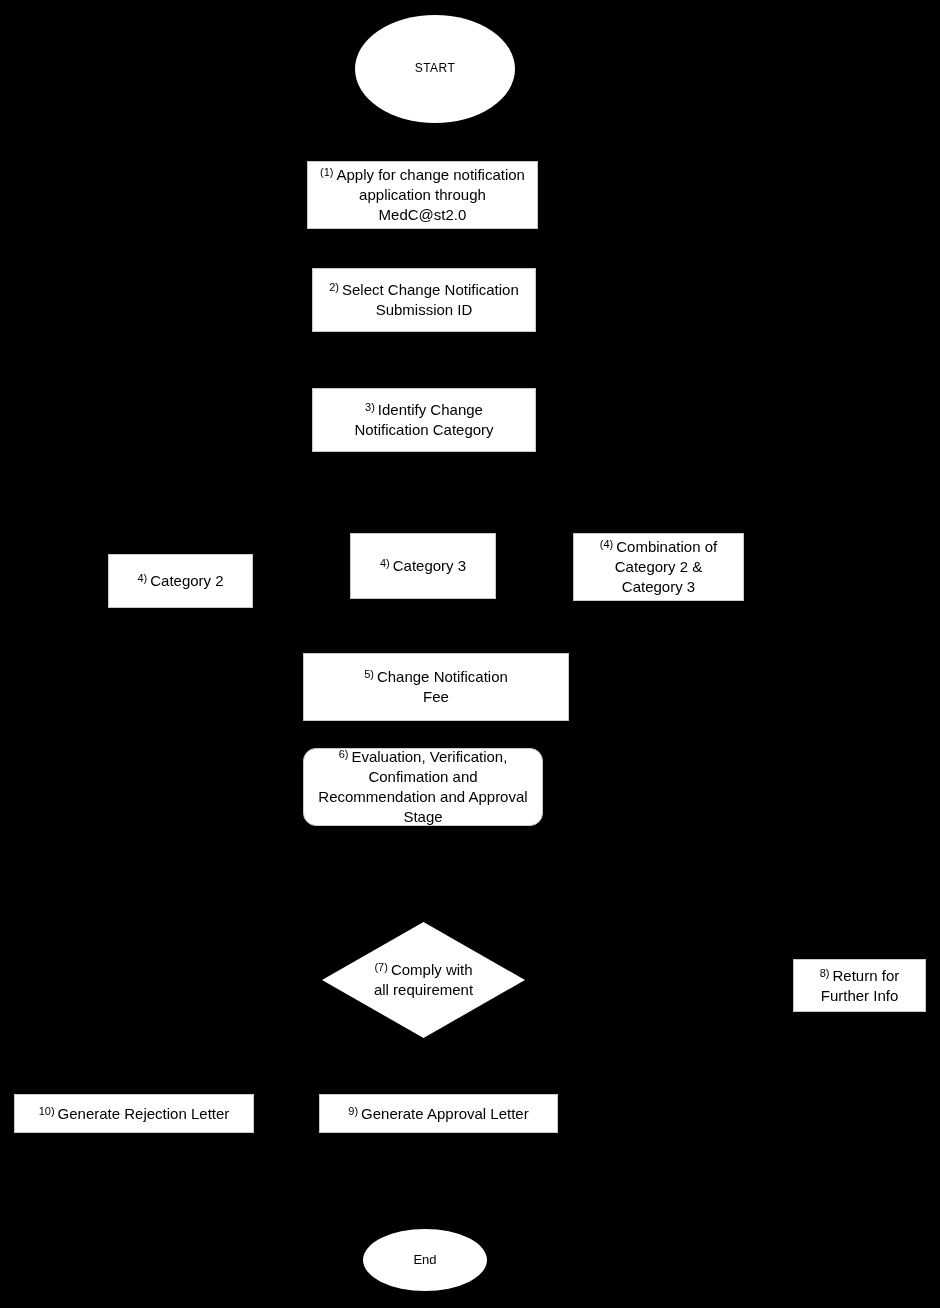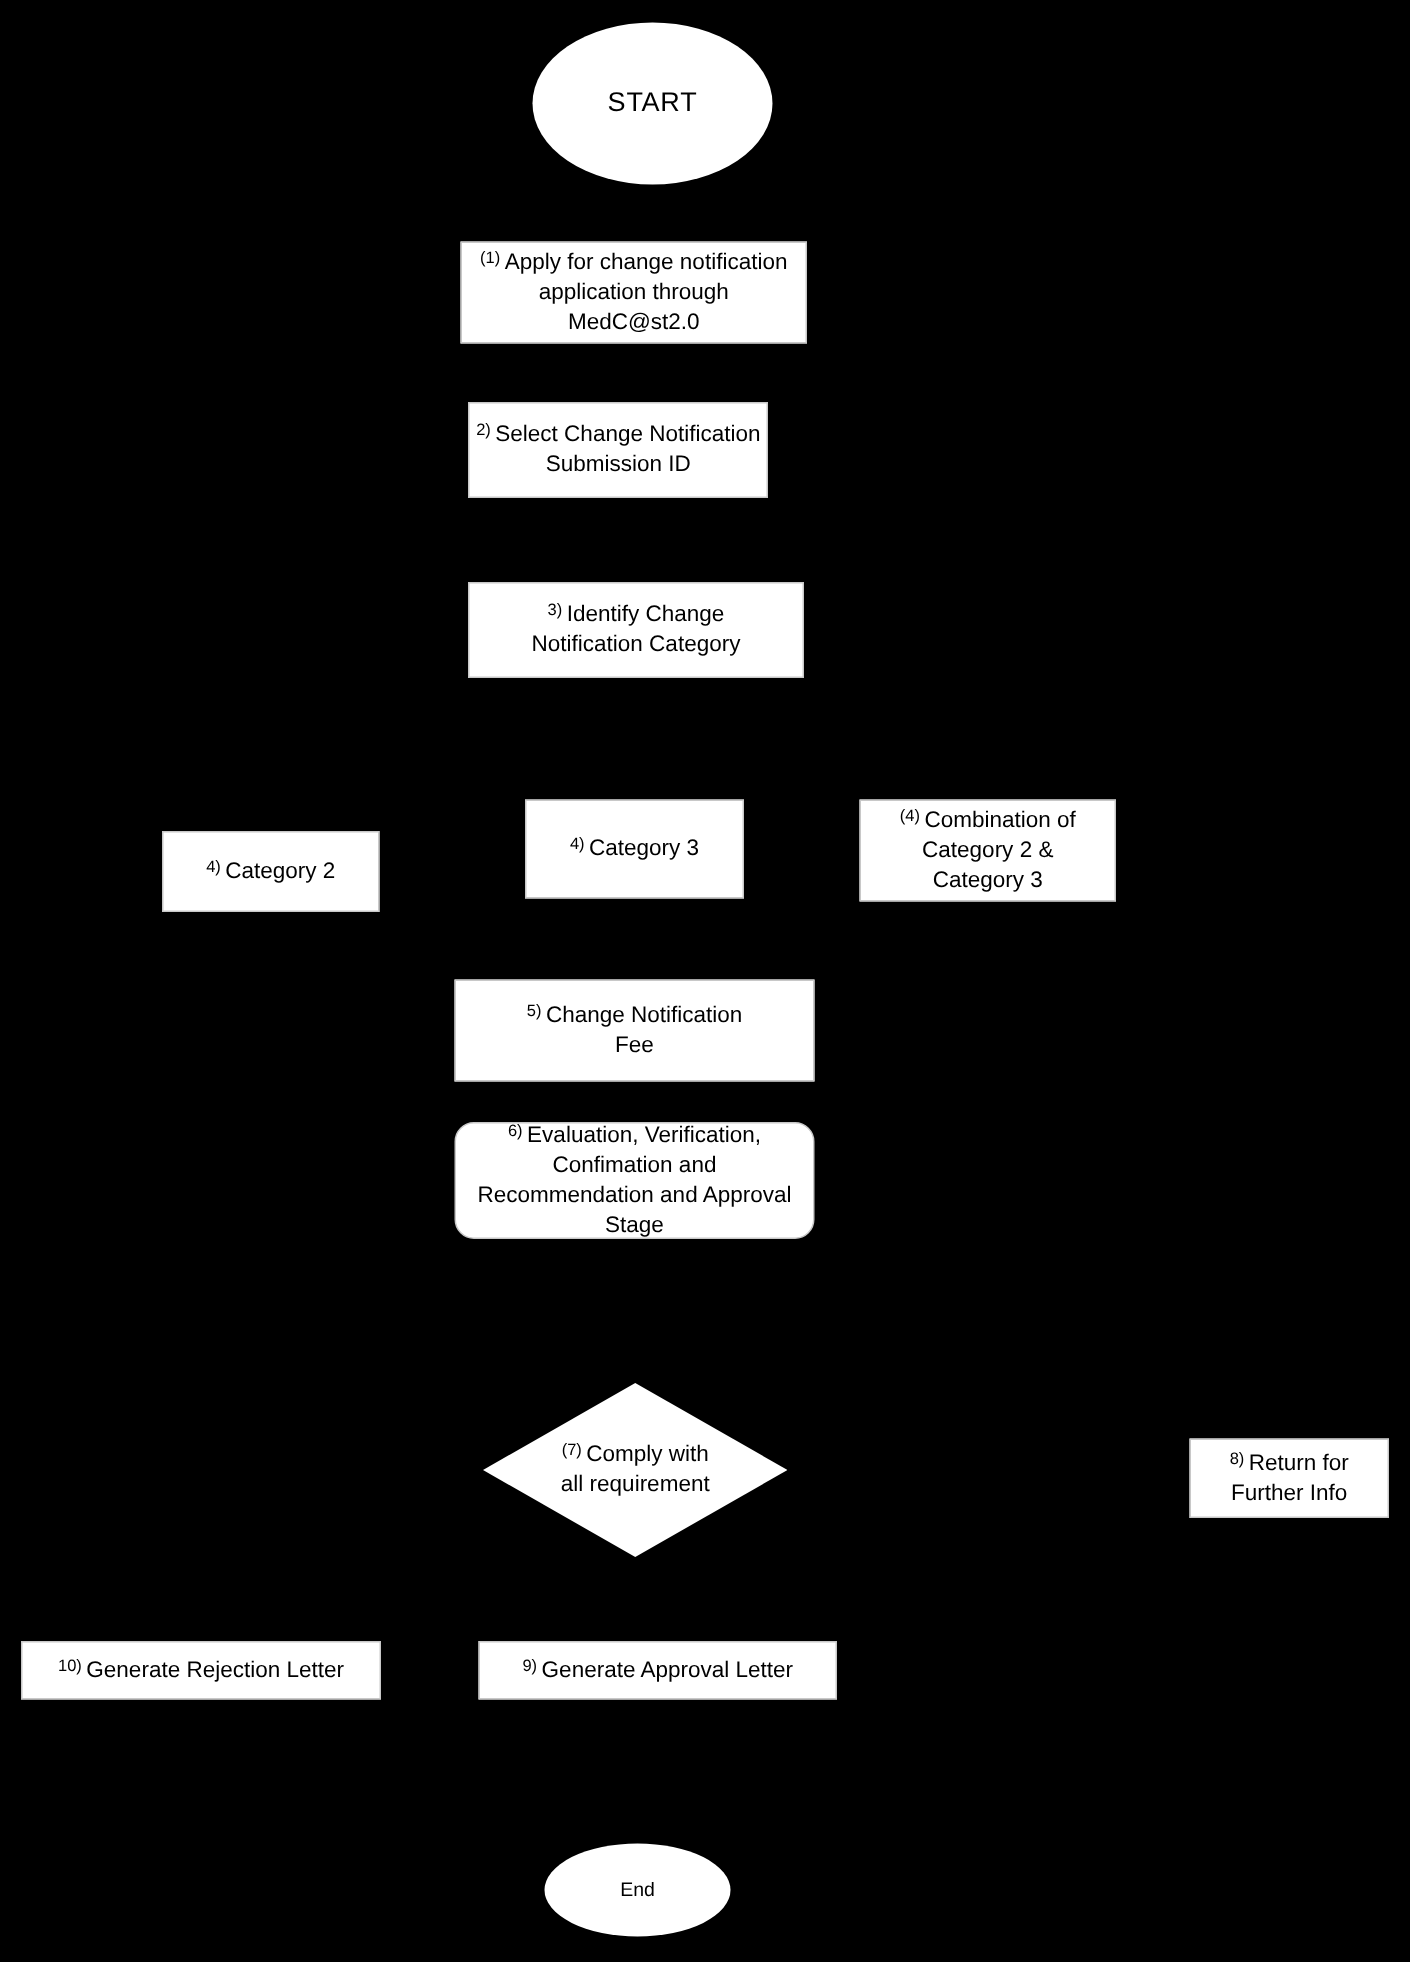--- a/index.html
+++ b/index.html
@@ -25,21 +25,21 @@
     text-align: center;
     font-size: 15px;
     line-height: 1.32;
     box-sizing: border-box;
   }
   .rect { border: 1px solid #c8c8c8; }
   .ellipse { border-radius: 50%; }
   .diamond {
     clip-path: polygon(50% 0%, 100% 50%, 50% 100%, 0% 50%);
   }
-  .start-label { font-size: 18px; letter-spacing: 0.5px; }
+  .start-label { font-size: 12px; letter-spacing: 0.5px; }
   .end-label { font-size: 13px; }
   .sup {
     font-size: 11px;
     vertical-align: 0.38em;
     margin-right: 3px;
   }
   .lbl { white-space: pre-line; }
   .node-text { padding: 2px 4px; }
 </style>
 </head>
@@ -52,21 +52,21 @@
   </div>
 
   <div class="node rect" style="left:307px; top:161px; width:231px; height:68px;">
     <div class="node-text">
       <span class="sup">(1)</span><span class="lbl">Apply for change notification
 application through
 MedC@st2.0</span>
     </div>
   </div>
 
-  <div class="node rect" style="left:312px; top:268px; width:200px; height:64px;justify-content:flex-end;">
+  <div class="node rect" style="left:312px; top:268px; width:224px; height:64px;">
     <div class="node-text">
       <span class="sup">2)</span><span class="lbl">Select Change Notification
 Submission ID</span>
     </div>
   </div>
 
   <div class="node rect" style="left:312px; top:388px; width:224px; height:64px;">
     <div class="node-text">
       <span class="sup">3)</span><span class="lbl">Identify Change
 Notification Category</span>
@@ -86,21 +86,21 @@
   </div>
 
   <div class="node rect" style="left:573px; top:533px; width:171px; height:68px;justify-content:center;">
     <div class="node-text">
       <span class="sup">(4)</span><span class="lbl">Combination of
 Category 2 &amp;
 Category 3</span>
     </div>
   </div>
 
-  <div class="node rect" style="left:303px; top:653px; width:240px; height:68px;">
+  <div class="node rect" style="left:303px; top:653px; width:266px; height:68px;">
     <div class="node-text">
       <span class="sup">5)</span><span class="lbl">Change Notification
 Fee</span>
     </div>
   </div>
 
   <div class="node rect" style="left:303px; top:748px; width:240px; height:78px;border-radius:13px;">
     <div class="node-text">
       <span class="sup">6)</span><span class="lbl">Evaluation, Verification,
 Confimation and

